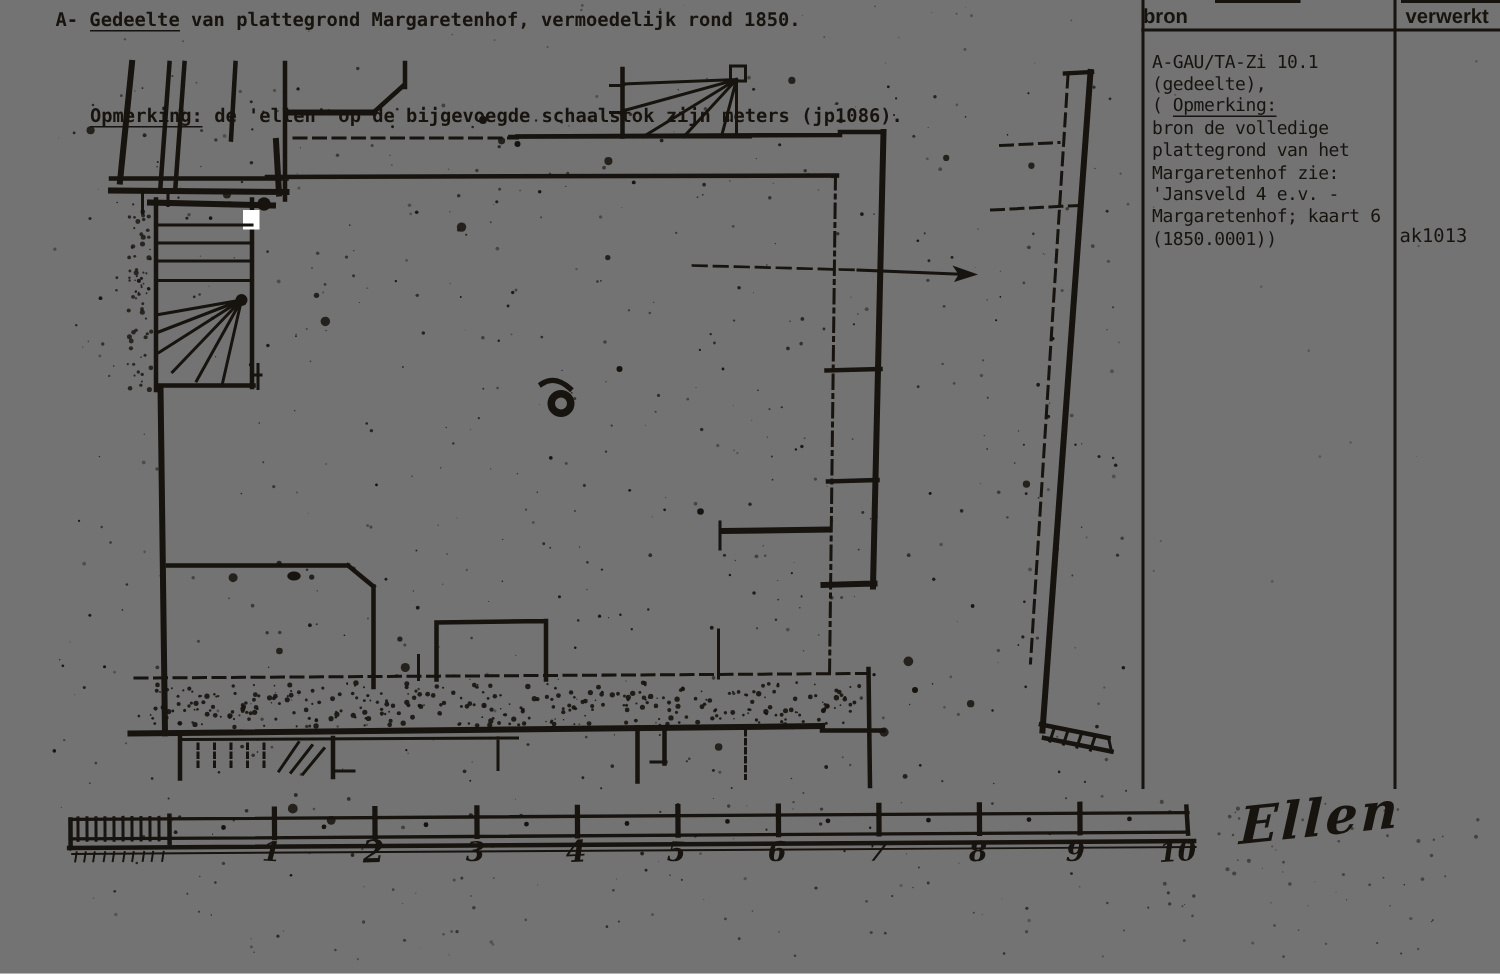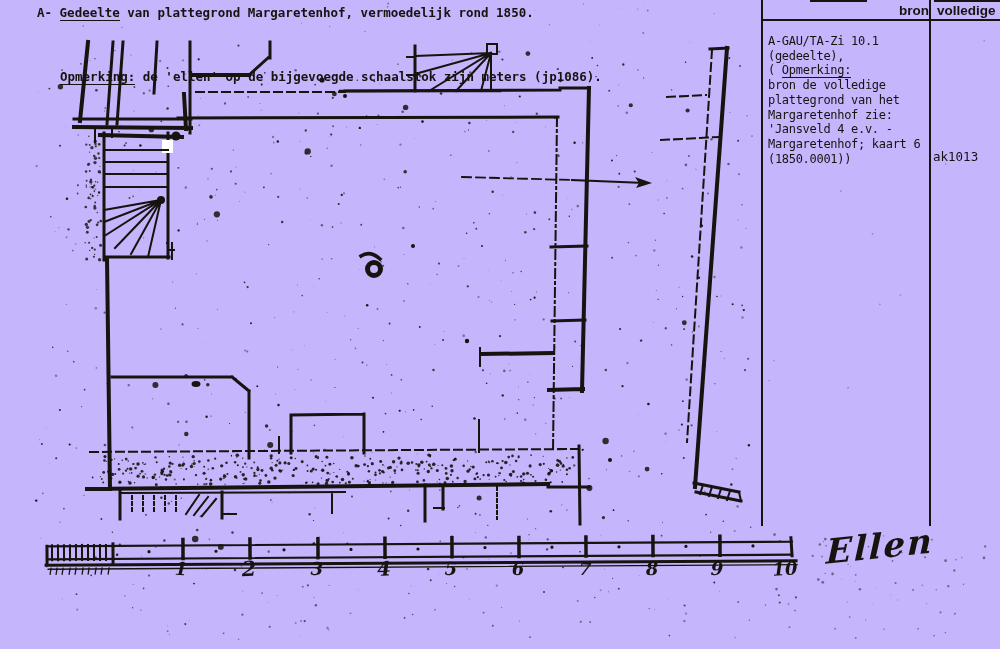--- a/index.html
+++ b/index.html
@@ -1,34 +1,34 @@
 <!DOCTYPE html>
 <html><head>
 <meta charset="utf-8">
 <style>
   html,body { margin:0; padding:0; background:#e8e8e8; }
   .page {
-    position:relative; width:1000px; height:649px; background:#c4b5fd;
+    position:relative; width:1000px; height:649px; background:#737373;
     font-family:"DejaVu Sans Mono", monospace; color:#17130e; overflow:hidden;
   }
   svg { position:absolute; left:0; top:0; }
   
   .note { position:absolute; left:37px; top:5px; font-size:12.5px; font-weight:bold; line-height:16px; white-space:nowrap; }
   .note-line2 { margin-left:23px;margin-top:48px; }
   .u { border-bottom:1.7px solid currentColor; }
   
   .vline { position:absolute; top:0; width:2px; height:526px; background:#17130e; }
   #vline-left { left:761px; }
   #vline-mid  { left:929px; }
   .hline { position:absolute; height:2px; background:#17130e; }
   #hdr-rule { left:761px; top:19px; width:239px; }
   #ovl-bron { left:810px; top:0px; width:57px; }
   #ovl-verw { left:934px; top:0px; width:66px; }
   .hdr { position:absolute; top:3px; font-family:"Liberation Sans",sans-serif; font-weight:bold; font-size:13.5px; }
-  #hdr-bron { left:762px; width:167px; text-align:right; }
+  #hdr-bron { left:762px; width:167px; text-align:left; }
   #hdr-verwerkt { left:937px; }
   .bron-text { position:absolute; left:768px; top:34px; width:164px; font-size:12px; font-weight:normal; line-height:14.7px; letter-spacing:-0.3px; white-space:nowrap; }
   .ak { position:absolute; left:933px; top:149px; font-size:12.5px; font-weight:normal; }
   
   .scale-num { position:absolute; top:558px; width:26px; text-align:center;
     font-family:"DejaVu Serif",serif; font-style:italic; font-weight:bold; font-size:18px; color:#17130e; }
   .ellen { position:absolute; left:826px; top:526px; font-family:"DejaVu Serif",serif;
     font-style:italic; font-weight:bold; font-size:34px; letter-spacing:2px;
     transform:rotate(-6deg) skewX(-8deg); color:#17130e; }
 </style>
@@ -1333,21 +1333,21 @@
     <div class="note-line"><span>A- </span><span class="u">Gedeelte</span><span> van plattegrond Margaretenhof, vermoedelijk rond 1850.</span></div>
     <div class="note-line note-line2"><span class="u">Opmerking:</span><span> de 'ellen' op de bijgevoegde schaalstok zijn meters (jp1086).</span></div>
   </div>
 
   <div class="vline" id="vline-left"></div>
   <div class="vline" id="vline-mid"></div>
   <div class="hline" id="hdr-rule"></div>
   <div class="hline" id="ovl-bron"></div>
   <div class="hline" id="ovl-verw"></div>
   <div class="hdr" id="hdr-bron">bron</div>
-  <div class="hdr" id="hdr-verwerkt">volledige</div>
+  <div class="hdr" id="hdr-verwerkt">verwerkt</div>
 
   <div class="bron-text">
     <div>A-GAU/TA-Zi 10.1</div>
     <div>(gedeelte),</div>
     <div><span>( </span><span class="u">Opmerking:</span></div>
     <div>bron de volledige</div>
     <div>plattegrond van het</div>
     <div>Margaretenhof zie:</div>
     <div>'Jansveld 4 e.v. -</div>
     <div>Margaretenhof; kaart 6</div>

